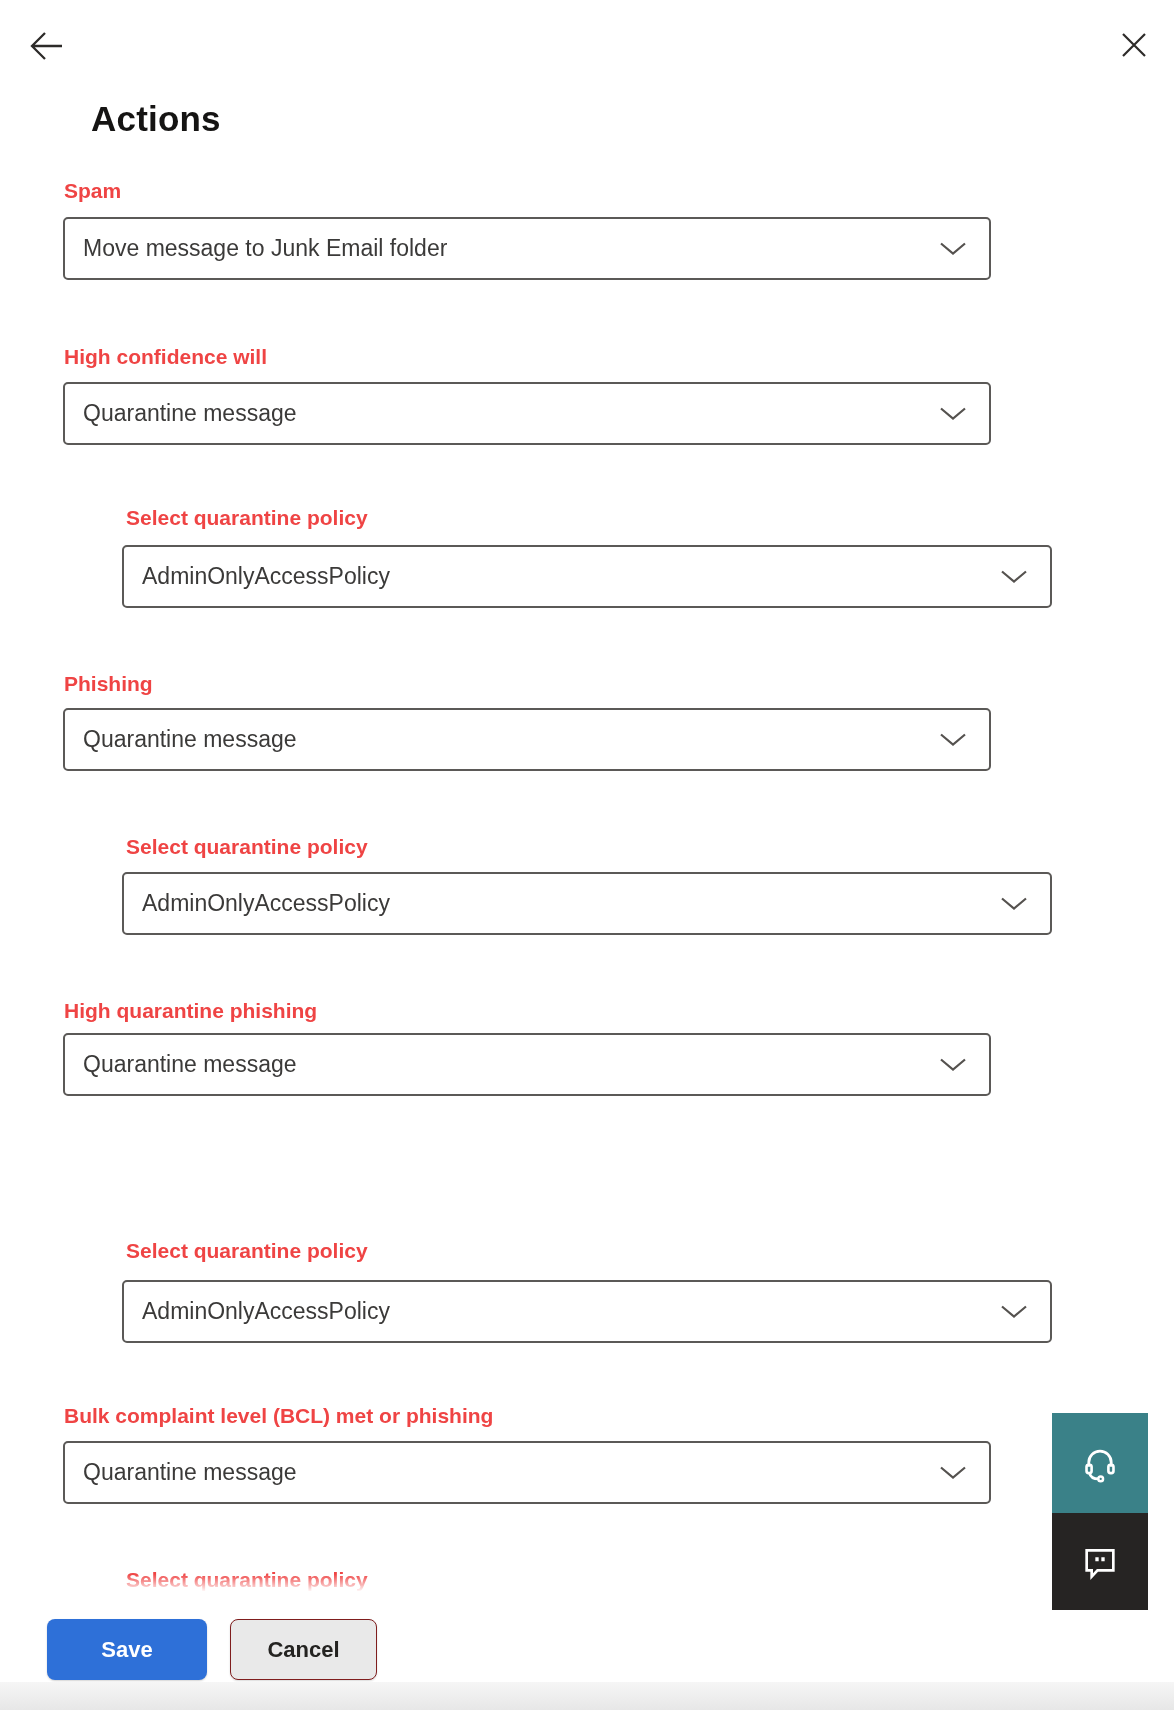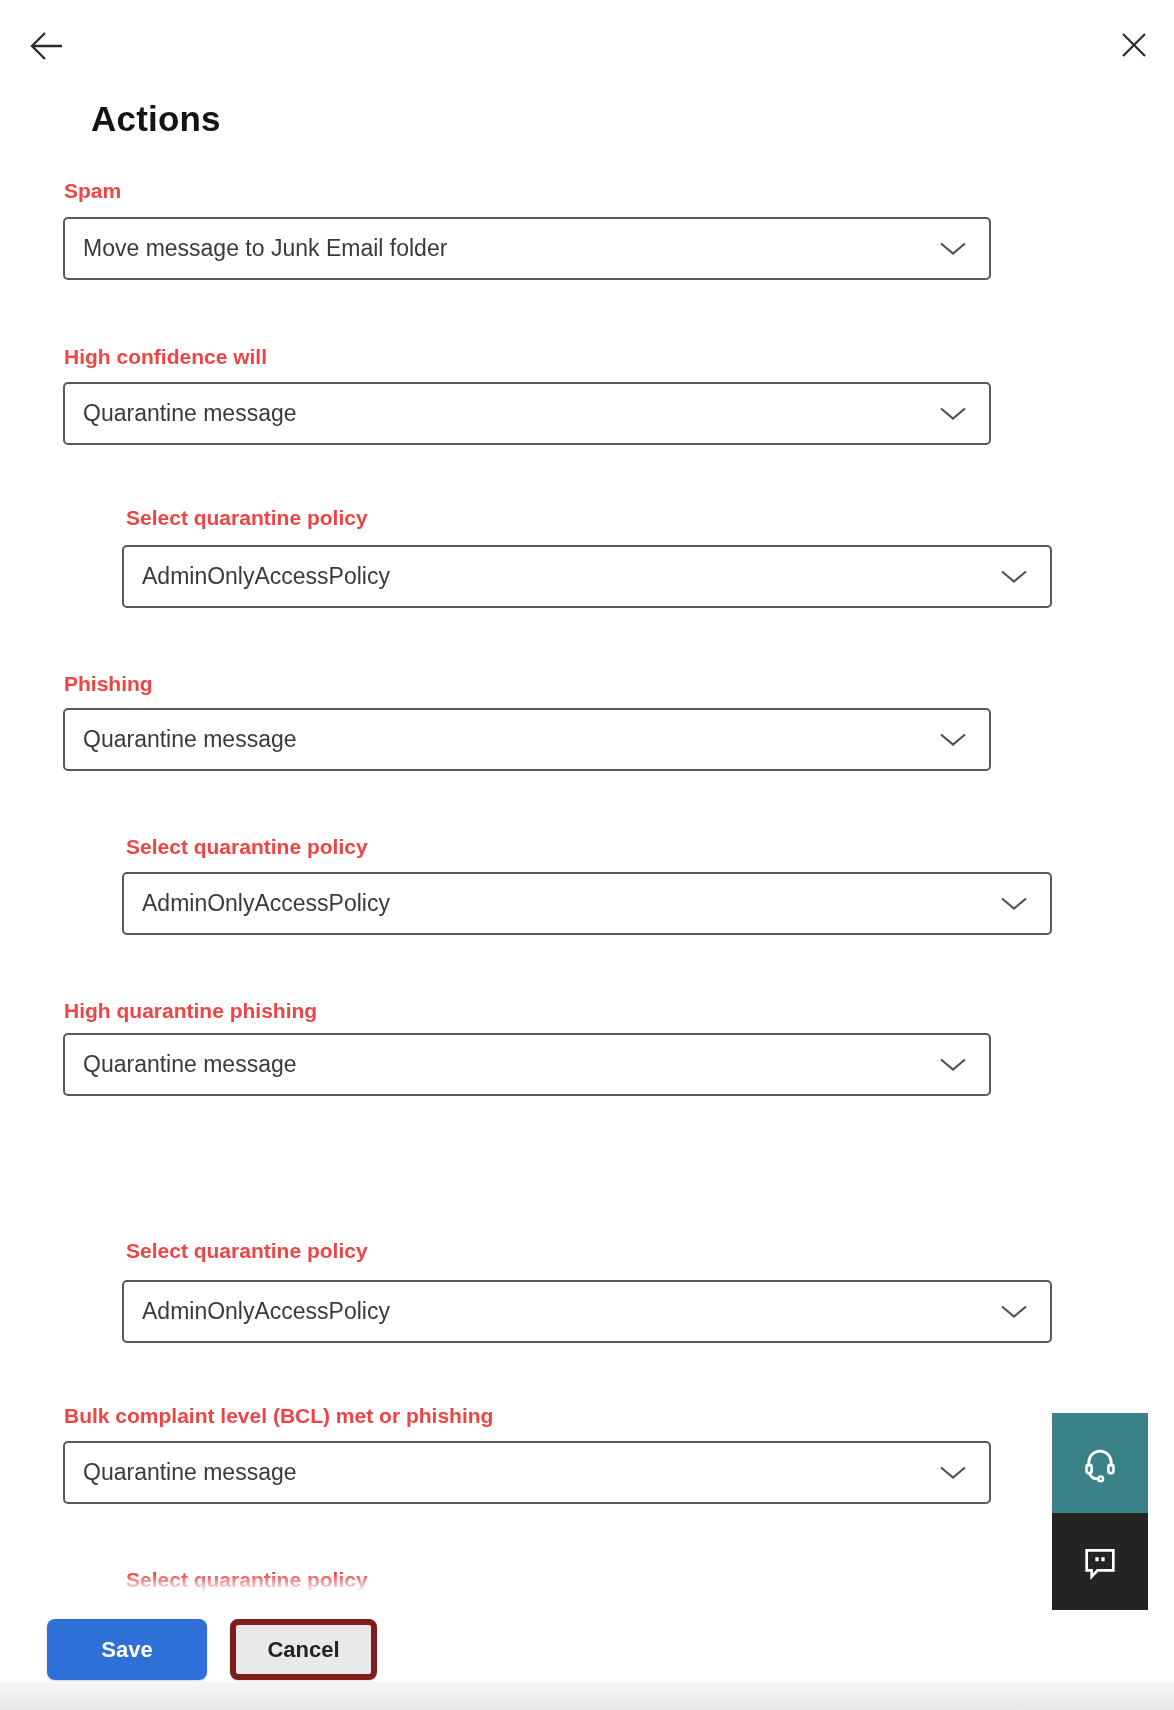--- a/index.html
+++ b/index.html
@@ -18,21 +18,21 @@
   }
   .dd-text{font-size:23px;color:#3b3a39;white-space:nowrap;overflow:hidden;}
   .dd .chev{position:absolute;right:22px;top:50%;transform:translateY(-50%);}
   .note{font-size:22.5px;line-height:37px;color:#333231;}
   .clip-wrap{overflow:hidden;}
   .fade{background:linear-gradient(rgba(255,255,255,0),#ffffff);}
   .footer{background:#ffffff;}
   .btn{border:none;border-radius:8px;font-family:"Liberation Sans",sans-serif;
        font-size:22px;font-weight:600;cursor:pointer;box-sizing:border-box;}
   .btn-primary{background:#2e70d8;color:#ffffff;box-shadow:0 1px 2px rgba(0,0,0,.18);}
-  .btn-default{background:#e9e9e9;color:#242321;border:6px solid #7f1d1d;box-shadow:0 1px 2px rgba(0,0,0,.15);}
+  .btn-default{background:#e9e9e9;color:#242321;border:1px solid #7f1d1d;box-shadow:0 1px 2px rgba(0,0,0,.15);}
   .float-btn{border:none;cursor:pointer;display:flex;align-items:center;justify-content:center;padding:0;}
   .strip{background:linear-gradient(#f6f6f6,#e7e7e7);}
 </style>
 </head>
 <body>
 
 <div id="screen">
 
   <button class="icon-btn abs" style="left:22px;top:24px;width:48px;height:44px;">
     <svg width="38" height="34" viewBox="0 0 38 34" fill="none">

